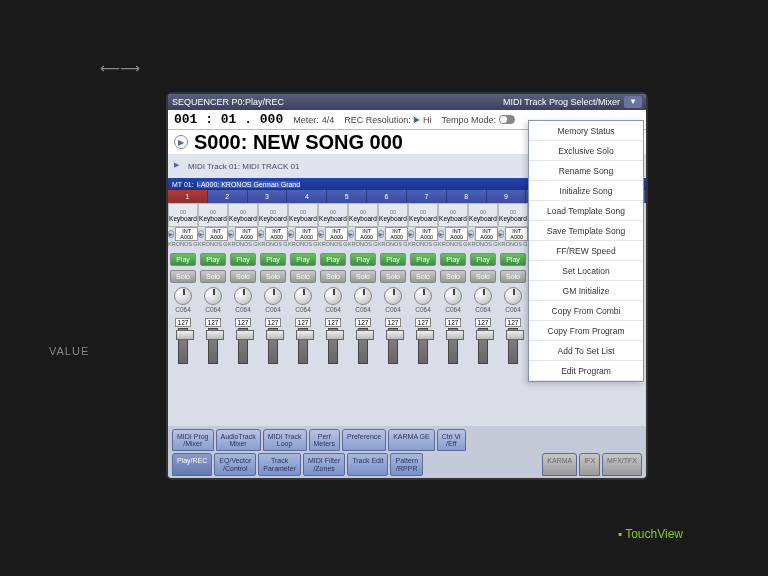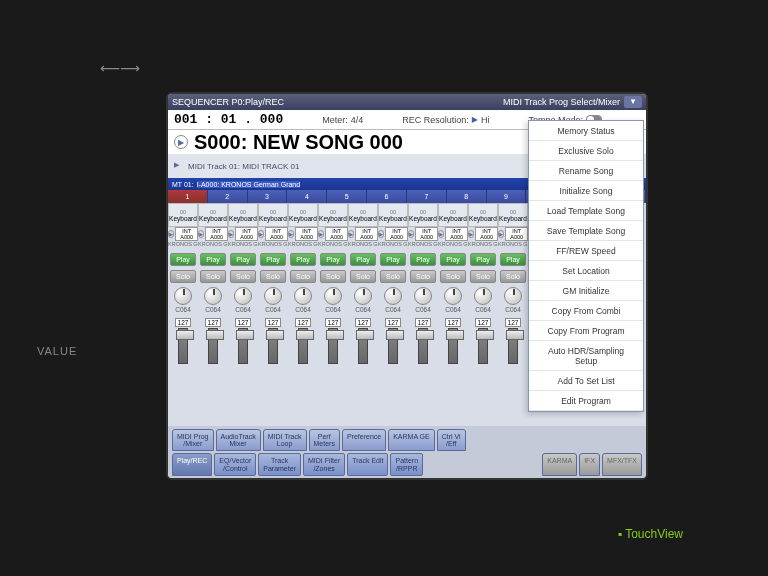--- a/index.html
+++ b/index.html
@@ -1,34 +1,34 @@
 <!DOCTYPE html>
 <html><head>
 <meta charset="utf-8">
 <style>
   * { box-sizing: border-box; margin: 0; padding: 0; font-family: Arial, Helvetica, sans-serif; }
   body { background: #1a1a1a; width: 768px; height: 576px; position: relative; overflow: hidden; }
   .usb-icon { position: absolute; top: 60px; left: 100px; color: #888; font-size: 14px; }
-  .value-label { position: absolute; top: 345px; left: 37px; color: #888; font-size: 11px; letter-spacing: 1px; }
+  .value-label { position: absolute; top: 345px; left: 49px; color: #888; font-size: 11px; letter-spacing: 1px; }
   .touchview { position: absolute; bottom: 35px; right: 85px; color: #84cc16; font-size: 12px; }
 
   .screen {
     position: absolute; left: 166px; top: 92px; width: 482px; height: 388px;
     background: linear-gradient(180deg, #e8eaf0 0%, #d8dbe4 100%);
     border: 2px solid #333; border-radius: 6px; overflow: hidden;
     display: flex; flex-direction: column;
   }
 
   .titlebar { height: 16px; background: linear-gradient(180deg,#5a5f7a,#3a4060); color: #fff; font-size: 9px; display: flex; align-items: center; padding: 0 4px; justify-content: space-between; }
   .titlebar .right { display: flex; align-items: center; gap: 4px; padding-left: 20px; }
   .titlebar .caret { background: #6a74a0; width: 18px; height: 12px; border-radius: 2px; text-align: center; }
 
   .toprow { background: #fff; height: 20px; display: flex; align-items: center; font-size: 9px; padding: 0 6px; gap: 10px; border-bottom: 1px solid #bbb; }
   .toprow .counter { font-family: "Courier New", monospace; font-size: 13px; font-weight: bold; }
-  .toprow .field { display: flex; align-items: center; gap: 3px; color: #444; margin-left: 29px; }
+  .toprow .field { display: flex; align-items: center; gap: 3px; color: #444; }
   .toprow .arrow { color: #4a5fa0; font-size: 8px; }
   .toprow .sw { width: 16px; height: 9px; background: #888; border-radius: 5px; position: relative; display: inline-block; }
   .toprow .sw::after { content: ""; width: 7px; height: 7px; background: #fff; border-radius: 50%; position: absolute; top: 1px; left: 1px; }
 
   .songrow { background: #fff; height: 24px; display: flex; align-items: center; padding: 0 6px; gap: 6px; }
   .songrow .arrow { width: 14px; height: 14px; border: 1px solid #888; border-radius: 50%; display: inline-flex; align-items: center; justify-content: center; color: #5567a8; font-size: 8px; }
   .songrow .song { font-size: 20px; font-weight: bold; }
 
   .trackrow { background: #e0e4ec; height: 14px; display: flex; align-items: center; padding: 12px 6px; font-size: 8px; color: #4a4a6a; gap: 4px; }
   .trackrow .arrow { width: 10px; height: 10px; color: #5567a8; font-size: 7px; }
@@ -432,18 +432,17 @@
       <div>Exclusive Solo</div>
       <div>Rename Song</div>
       <div>Initialize Song</div>
       <div>Load Template Song</div>
       <div>Save Template Song</div>
       <div>FF/REW Speed</div>
       <div>Set Location</div>
       <div>GM Initialize</div>
       <div>Copy From Combi</div>
       <div>Copy From Program</div>
-      <div>Auto HDR/Sampling Setup</div>
       <div>Add To Set List</div>
       <div>Edit Program</div>
     </div>
 
 </div>
 
 </body></html>

